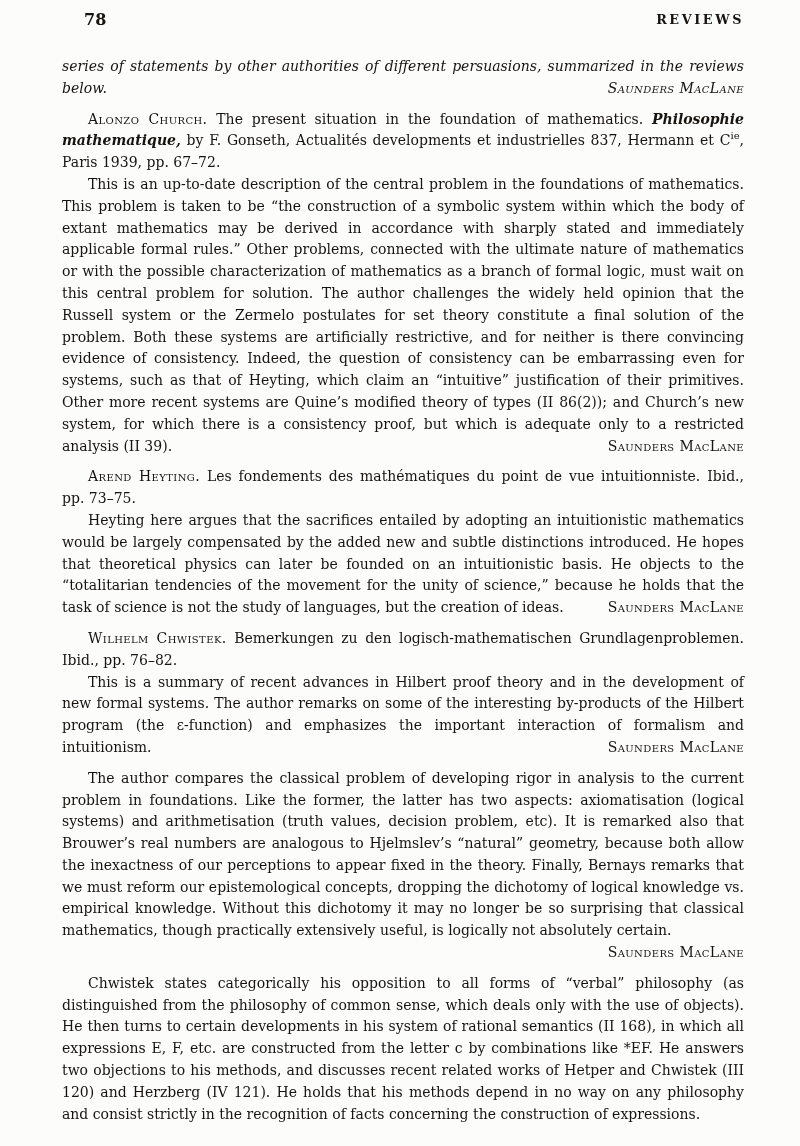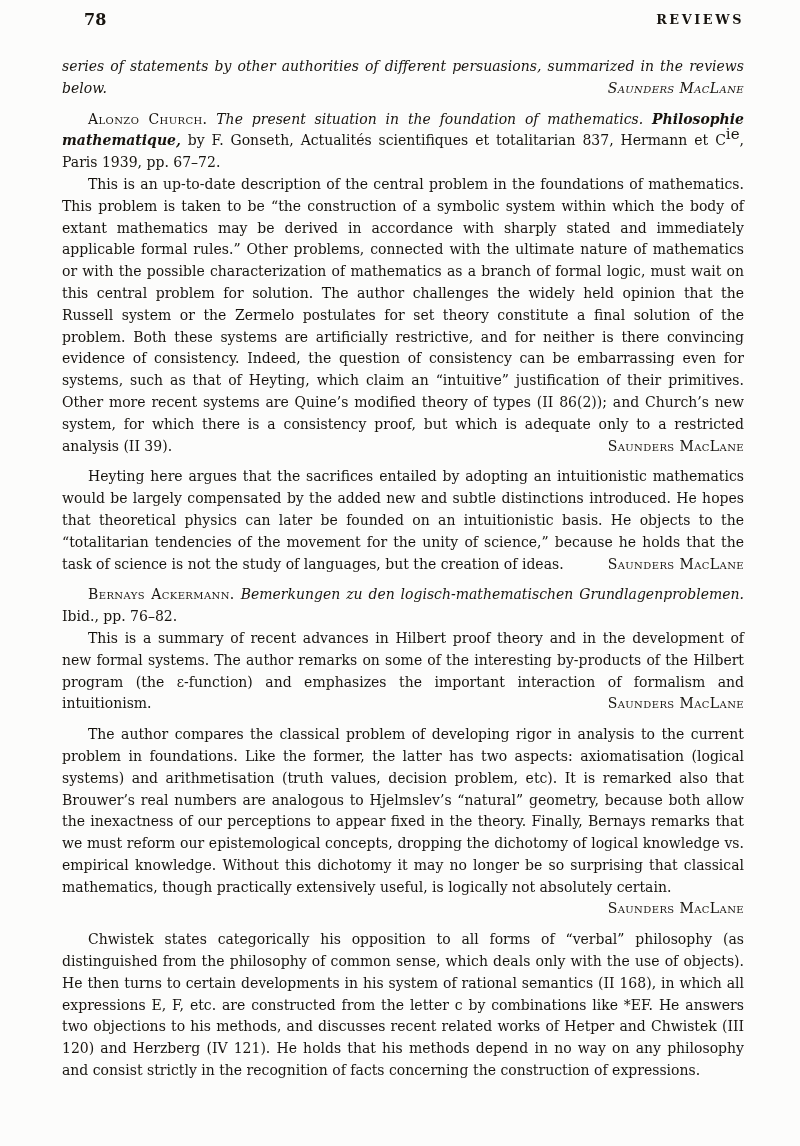--- a/index.html
+++ b/index.html
@@ -42,29 +42,29 @@
     text-indent: 26px;
   }
   .para::after { content: ""; display: block; clear: both; }
   .no-indent { text-indent: 0; font-style: italic; }
   .review { margin-top: 9px; }
   .author {
     font-variant: small-caps;
     letter-spacing: 0.4px;
     margin-top: 15px;
   }
-  .title { font-style: italic; }
+  .title { }
   .series { font-style: italic; font-weight: bold; }
   .byline {
     float: right;
     font-variant: small-caps;
     letter-spacing: 0.4px;
     text-indent: 0;
   }
-  sup.ed { font-size: 15px; line-height: 0; }
+  sup.ed { font-size: 10px; line-height: 0; }
 </style>
 </head>
 <body>
 
 <div class="page">
 
   <div class="running-header">
     <span class="page-number">78</span>
     <span class="running-title">REVIEWS</span>
   </div>
@@ -72,38 +72,43 @@
   <p class="para no-indent">
     <span>series of statements by other authorities of different persuasions, summarized in the reviews below.</span>
     <span class="byline">Saunders MacLane</span>
   </p>
 
   <section class="review">
     <p class="para heading">
       <span class="author">Alonzo Church.</span>
       <span class="title">The present situation in the foundation of mathematics.</span>
       <span class="series">Philosophie mathematique,</span>
-      <span>by F. Gonseth, Actualités scientifiques et totalitarian 837, Hermann et C</span><sup class="ed">ie</sup><span>, Paris 1939, pp. 67–72.</span>
+      <span>by F. Gonseth, Actualités developments et industrielles 837, Hermann et C</span><sup class="ed">ie</sup><span>, Paris 1939, pp. 67–72.</span>
     </p>
     <p class="para">
       <span>This is an up-to-date description of the central problem in the foundations of mathematics. This problem is taken to be “the construction of a symbolic system within which the body of extant mathematics may be derived in accordance with sharply stated and immediately applicable formal rules.” Other problems, connected with the ultimate nature of mathematics or with the possible characterization of mathematics as a branch of formal logic, must wait on this central problem for solution. The author challenges the widely held opinion that the Russell system or the Zermelo postulates for set theory constitute a final solution of the problem. Both these systems are artificially restrictive, and for neither is there convincing evidence of consistency. Indeed, the question of consistency can be embarrassing even for systems, such as that of Heyting, which claim an “intuitive” justification of their primitives. Other more recent systems are Quine’s modified theory of types (II 86(2)); and Church’s new system, for which there is a consistency proof, but which is adequate only to a restricted analysis (II 39).</span>
       <span class="byline">Saunders MacLane</span>
     </p>
   </section>
 
   <section class="review">
+    <p class="para heading">
+      <span class="author">Arend Heyting.</span>
+      <span class="title">Les fondements des mathématiques du point de vue intuitionniste.</span>
+      <span>Ibid., pp. 73–75.</span>
+    </p>
     <p class="para">
       <span>Heyting here argues that the sacrifices entailed by adopting an intuitionistic mathematics would be largely compensated by the added new and subtle distinctions introduced. He hopes that theoretical physics can later be founded on an intuitionistic basis. He objects to the “totalitarian tendencies of the movement for the unity of science,” because he holds that the task of science is not the study of languages, but the creation of ideas.</span>
       <span class="byline">Saunders MacLane</span>
     </p>
   </section>
 
   <section class="review">
     <p class="para heading">
-      <span class="author">Bernays Ackermann.</span>
+      <span class="author">Wilhelm Chwistek.</span>
       <span class="title">Bemerkungen zu den logisch-mathematischen Grundlagenproblemen.</span>
       <span>Ibid., pp. 76–82.</span>
     </p>
     <p class="para">
       <span>This is a summary of recent advances in Hilbert proof theory and in the development of new formal systems. The author remarks on some of the interesting by-products of the Hilbert program (the ε-function) and emphasizes the important interaction of formalism and intuitionism.</span>
       <span class="byline">Saunders MacLane</span>
     </p>
   </section>
 
   <section class="review">

